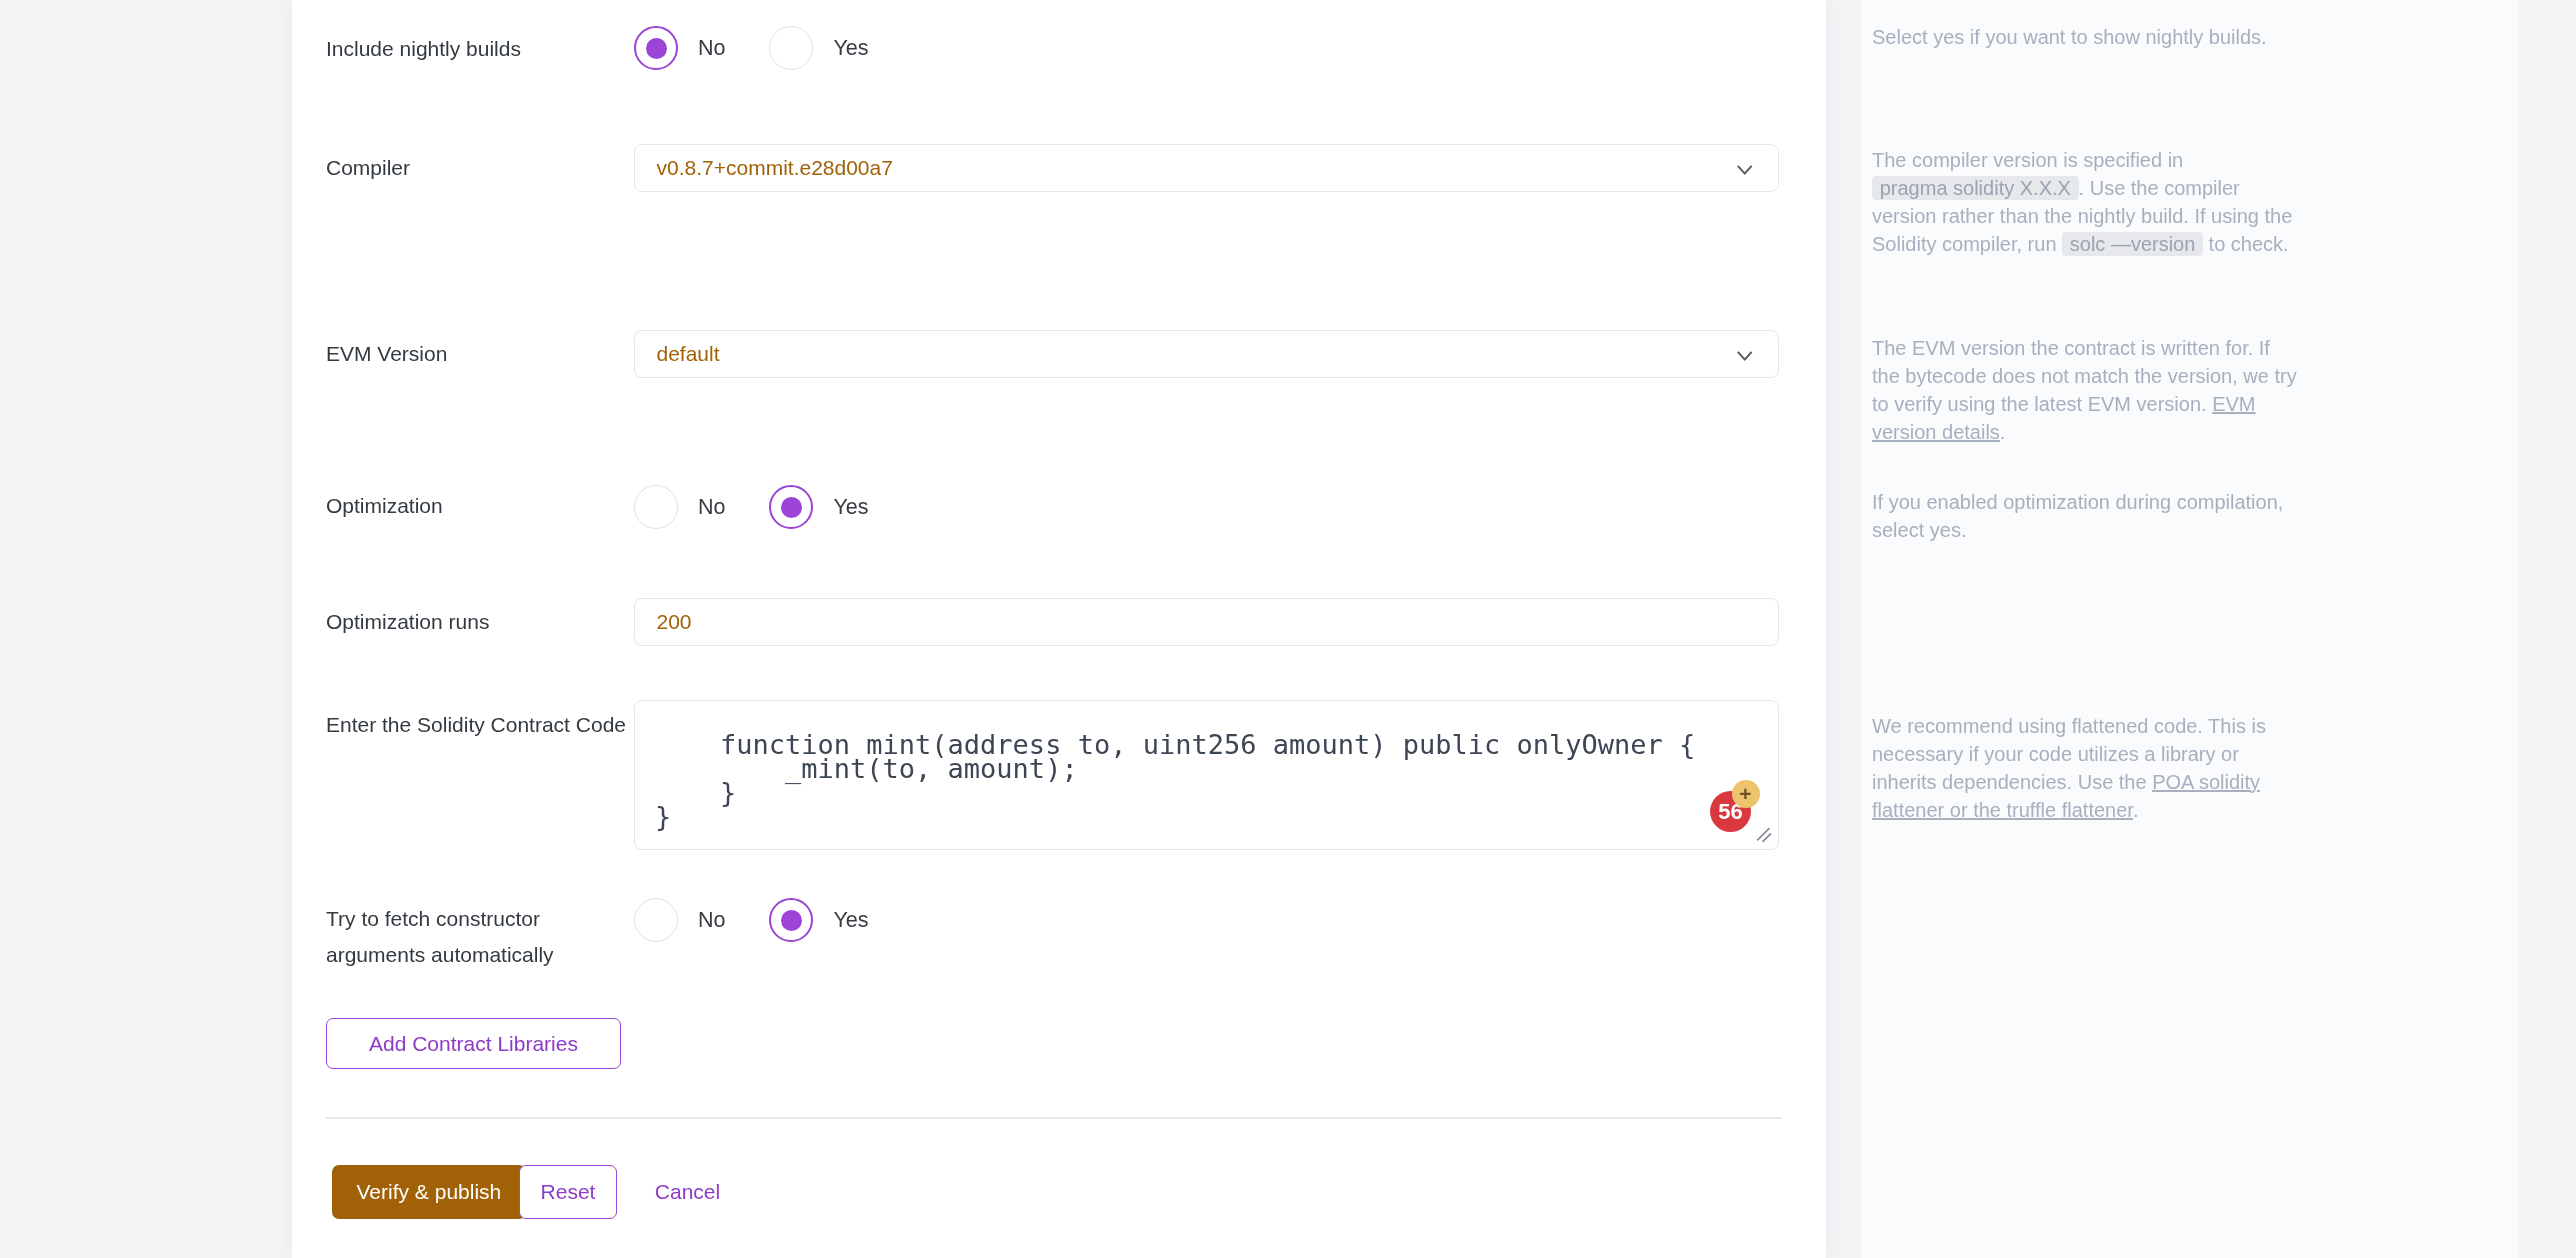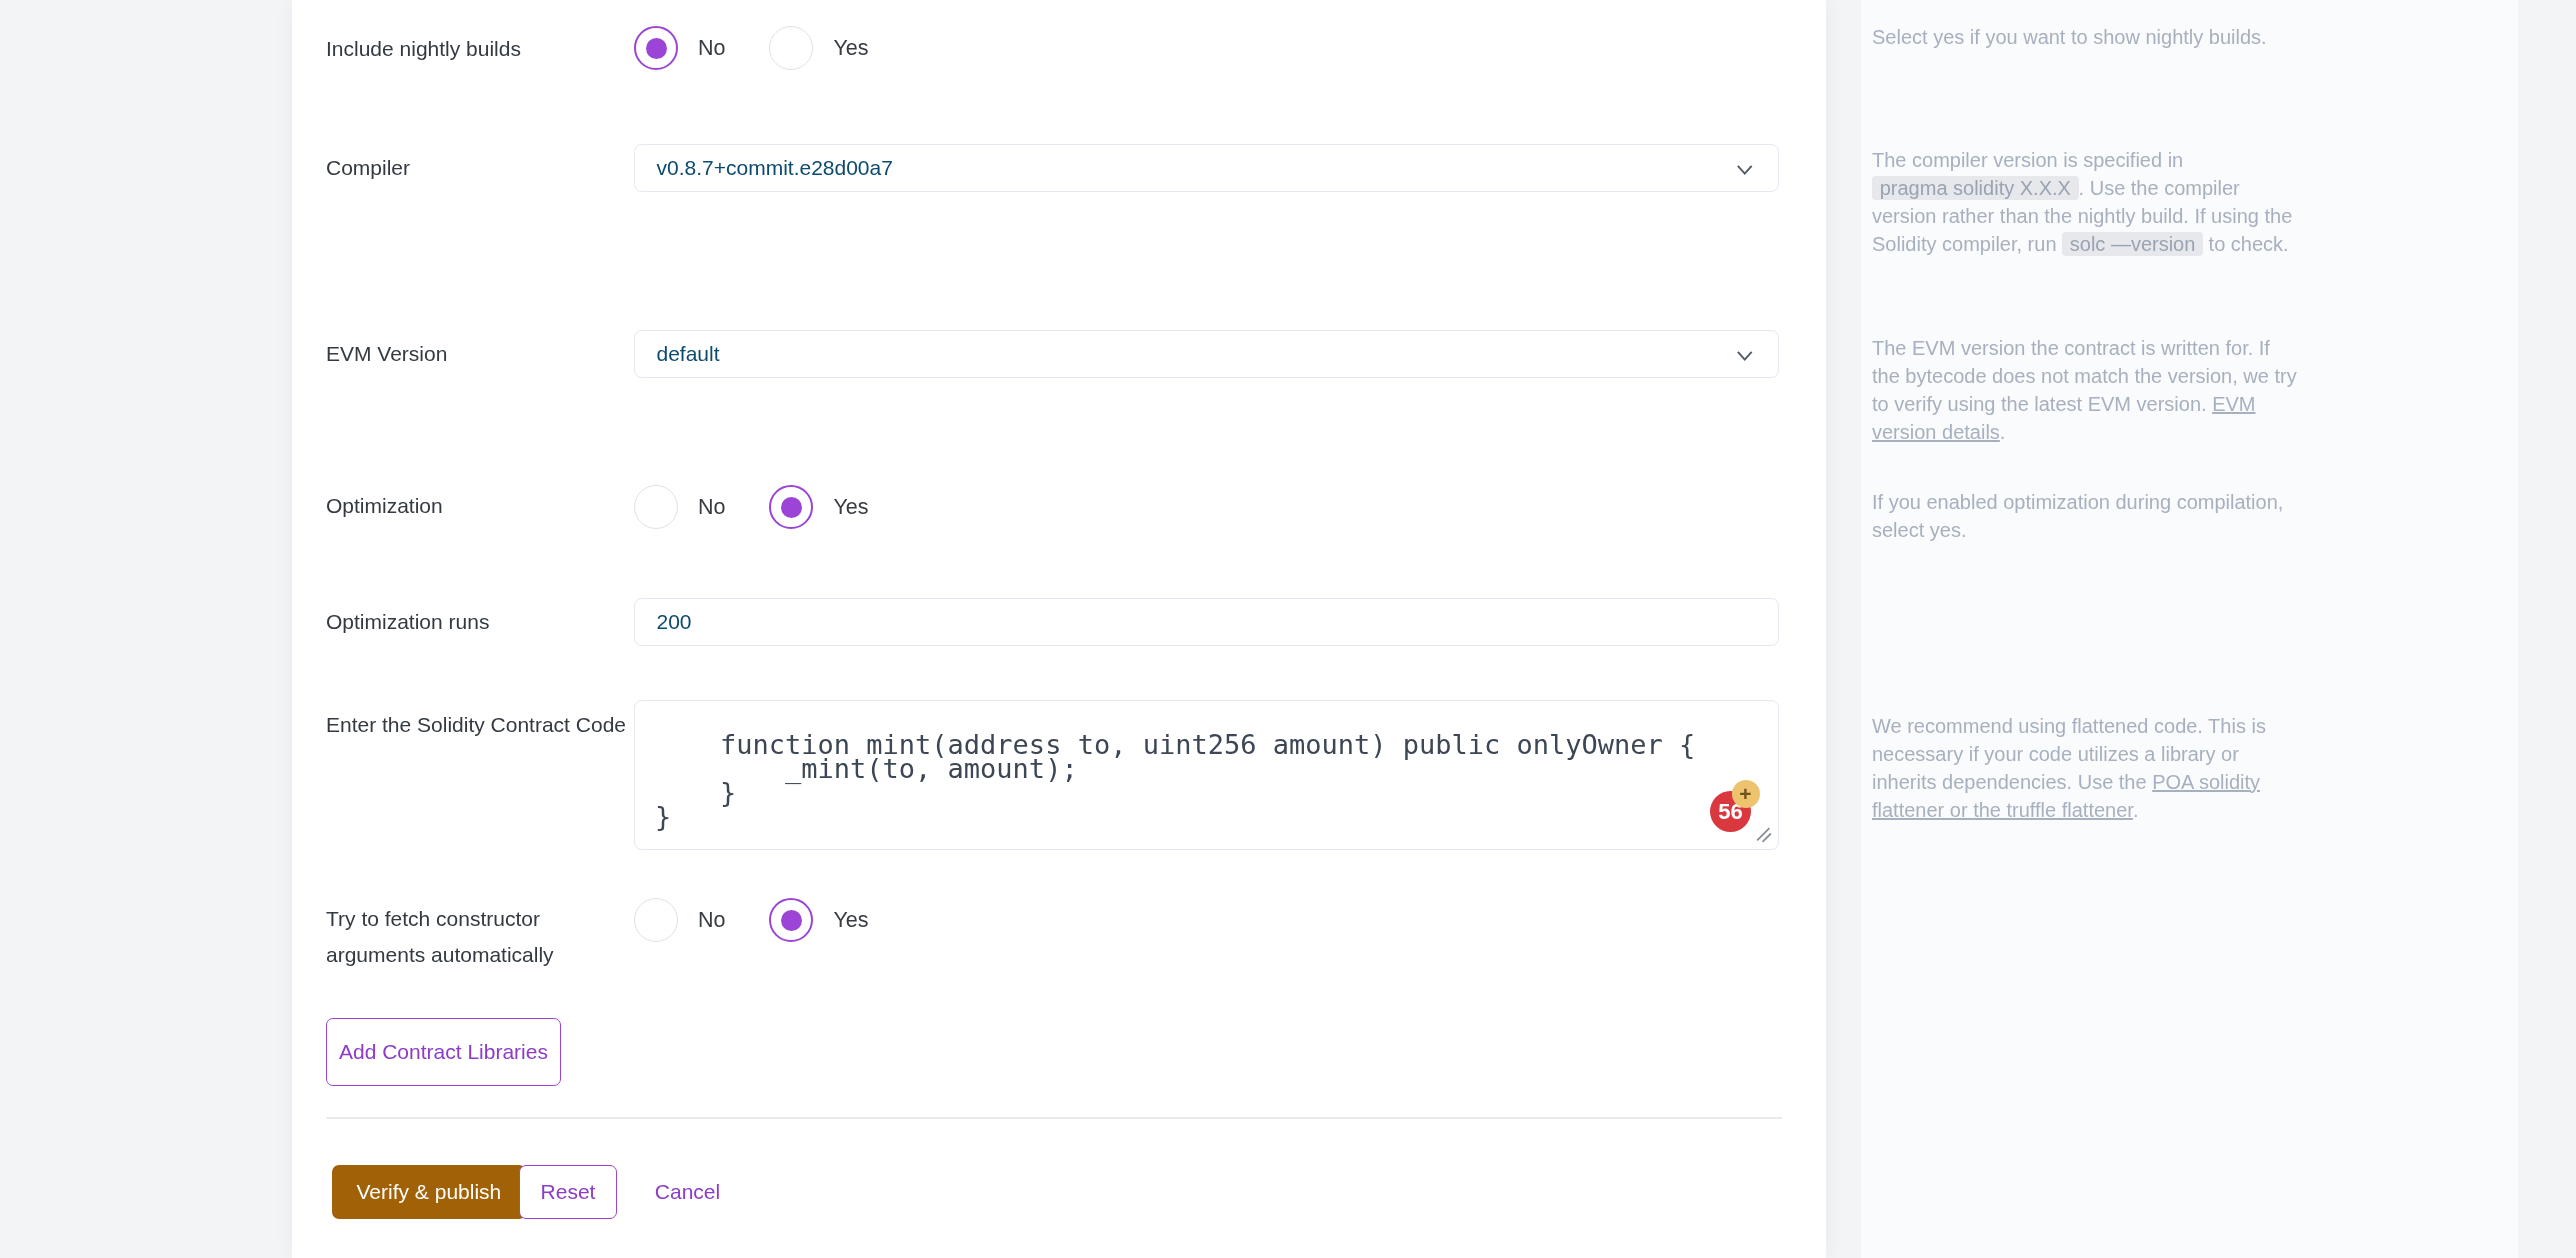--- a/index.html
+++ b/index.html
@@ -38,38 +38,38 @@
   .radio.sel { border:2.3px solid #9b44d6; }
   .radio .dot { width:21px; height:21px; border-radius:50%; background:#9b44d6; }
   .rlabel { font-size:21.5px; color:#373c42; margin-left:20px; }
   .radio + .rlabel + .radio { margin-left:44px; }
   
   .selectbox, .inputbox {
     position:absolute; width:1145px; height:48px;
     background:#fff; border:1.5px solid #e4e7ee; border-radius:7.7px;
     display:flex; align-items:center; padding:0 54px 0 21.5px;
   }
-  .selectbox .value, .inputbox .value { font-size:21px; color:#0c4a6e; }
+  .selectbox .value, .inputbox .value { font-size:21px; color:#a16207; }
   .chev { position:absolute; right:23px; top:14px; width:21.5px; height:21.5px; }
   
   .textareabox {
     position:absolute; width:1145px; height:150px;
     background:#fff; border:1.5px solid #e4e7ee; border-radius:7.7px;
     overflow:hidden; cursor:text;
   }
   .textareabox pre {
     font-family:"DejaVu Sans Mono", monospace;
     font-size:27px; line-height:24px; color:#3c4654;
     padding:32px 15.3px 0 20px; white-space:pre;
   }
   .resize-handle { position:absolute; right:3.8px; bottom:3.8px; width:23px; height:23px; }
   
   .libs-btn {
-    position:absolute; left:34px; top:1018px; height:68px;
-    padding:0 12px; background:#fff;
+    position:absolute; left:34px; top:1018px; height:51px;
+    padding:0 42px; background:#fff;
     border:1.5px solid #9b44d6; border-radius:7px;
     font-size:21px; color:#8d3bc8; cursor:pointer;
     font-family:"Liberation Sans", sans-serif;
   }
   .divider { position:absolute; left:34px; top:1117px; width:1456px; height:1.5px; background:#e9eaee; }
   .verify-btn {
     position:absolute; left:40px; top:1165px; height:54px;
     padding:0 24.5px; background:#a16207; border:none; border-radius:7px;
     font-size:21px; color:#ffffff; cursor:pointer;
     font-family:"Liberation Sans", sans-serif;

